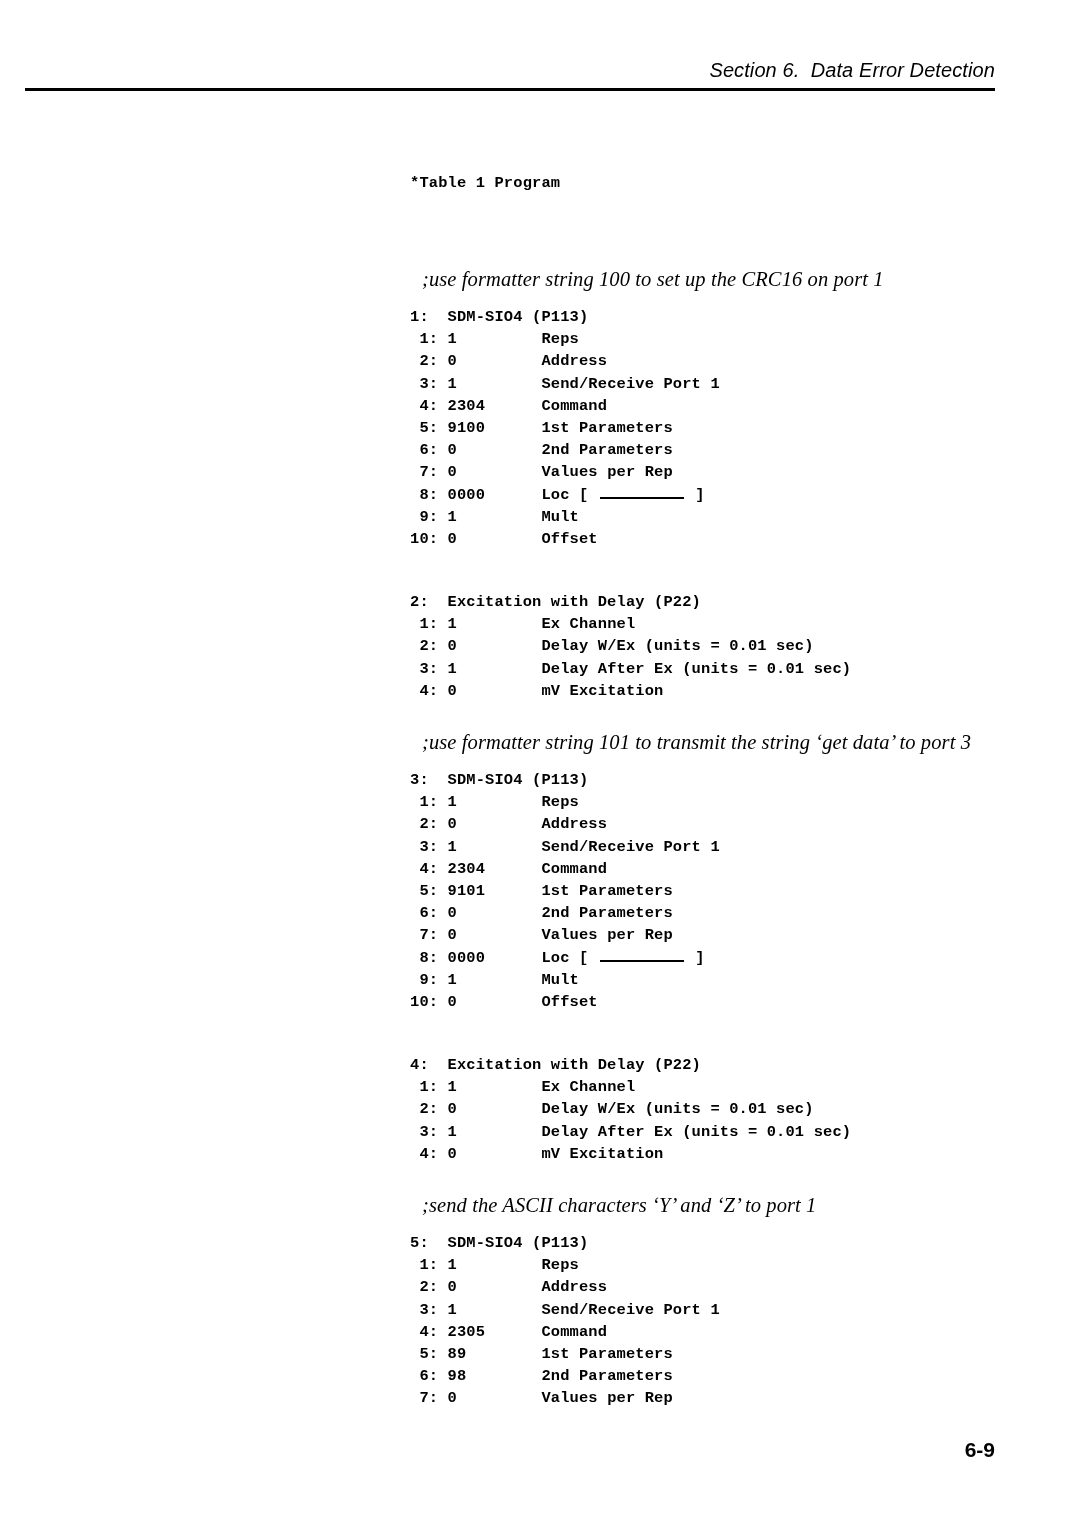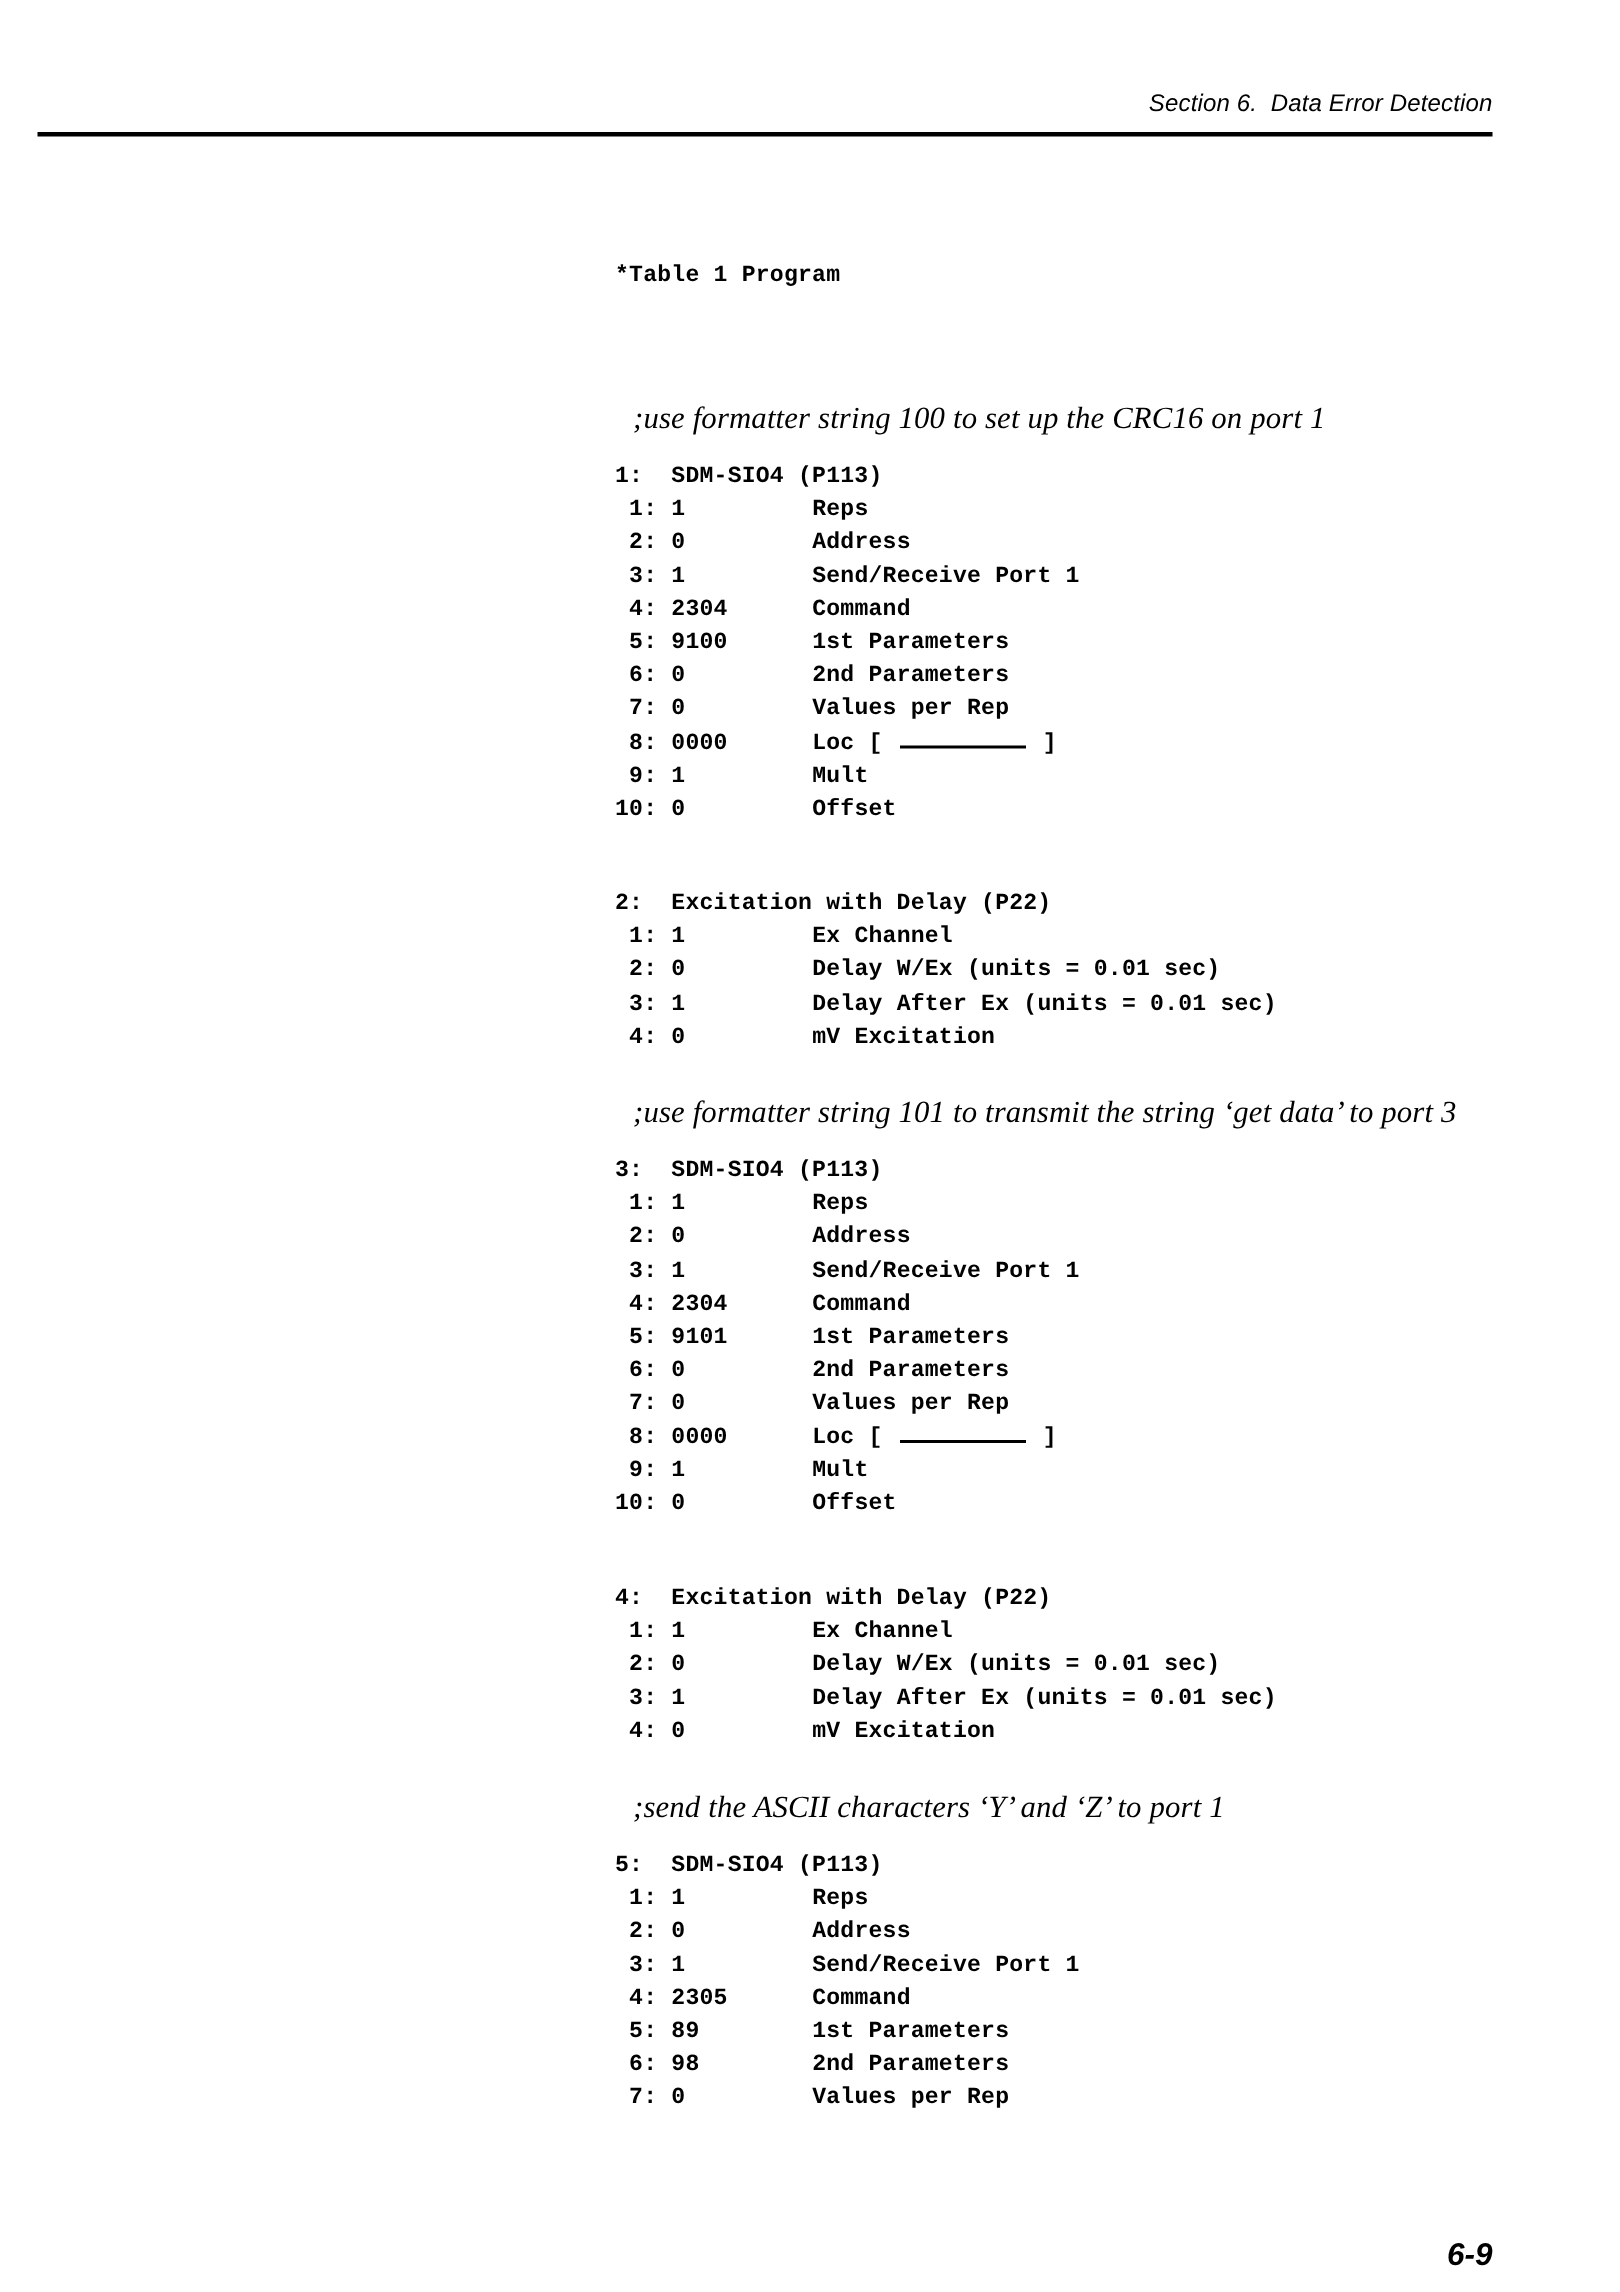--- a/index.html
+++ b/index.html
@@ -29,21 +29,21 @@
   .header {
     position: absolute;
     left: 25px;
     top: 58px;
     width: 970px;
     text-align: right;
   }
   .header-title {
     font-family: "Liberation Sans", sans-serif;
     font-style: italic;
-    font-size: 16px;
+    font-size: 20px;
     letter-spacing: 0.1px;
     line-height: 24px;
     white-space: pre;
   }
   .header-rule {
     position: absolute;
     left: 25px;
     top: 88px;
     width: 970px;
     height: 3px;
@@ -94,28 +94,27 @@
     border-bottom: 2.5px solid #000;
     height: 12px;
     vertical-align: baseline;
     margin: 0 2px;
   }
 
   
   .page-number {
     position: absolute;
     left: 25px;
-    top: 1492px;
+    top: 1438px;
     width: 970px;
     text-align: right;
     font-family: "Liberation Sans", sans-serif;
     font-weight: bold;
     font-size: 21px;
     white-space: pre;
-    font-style: italic;
   }
 </style>
 </head>
 <body>
 
 <div class="page">
 
   <div class="header">
     <span class="header-title">Section 6.  Data Error Detection</span>
   </div>

